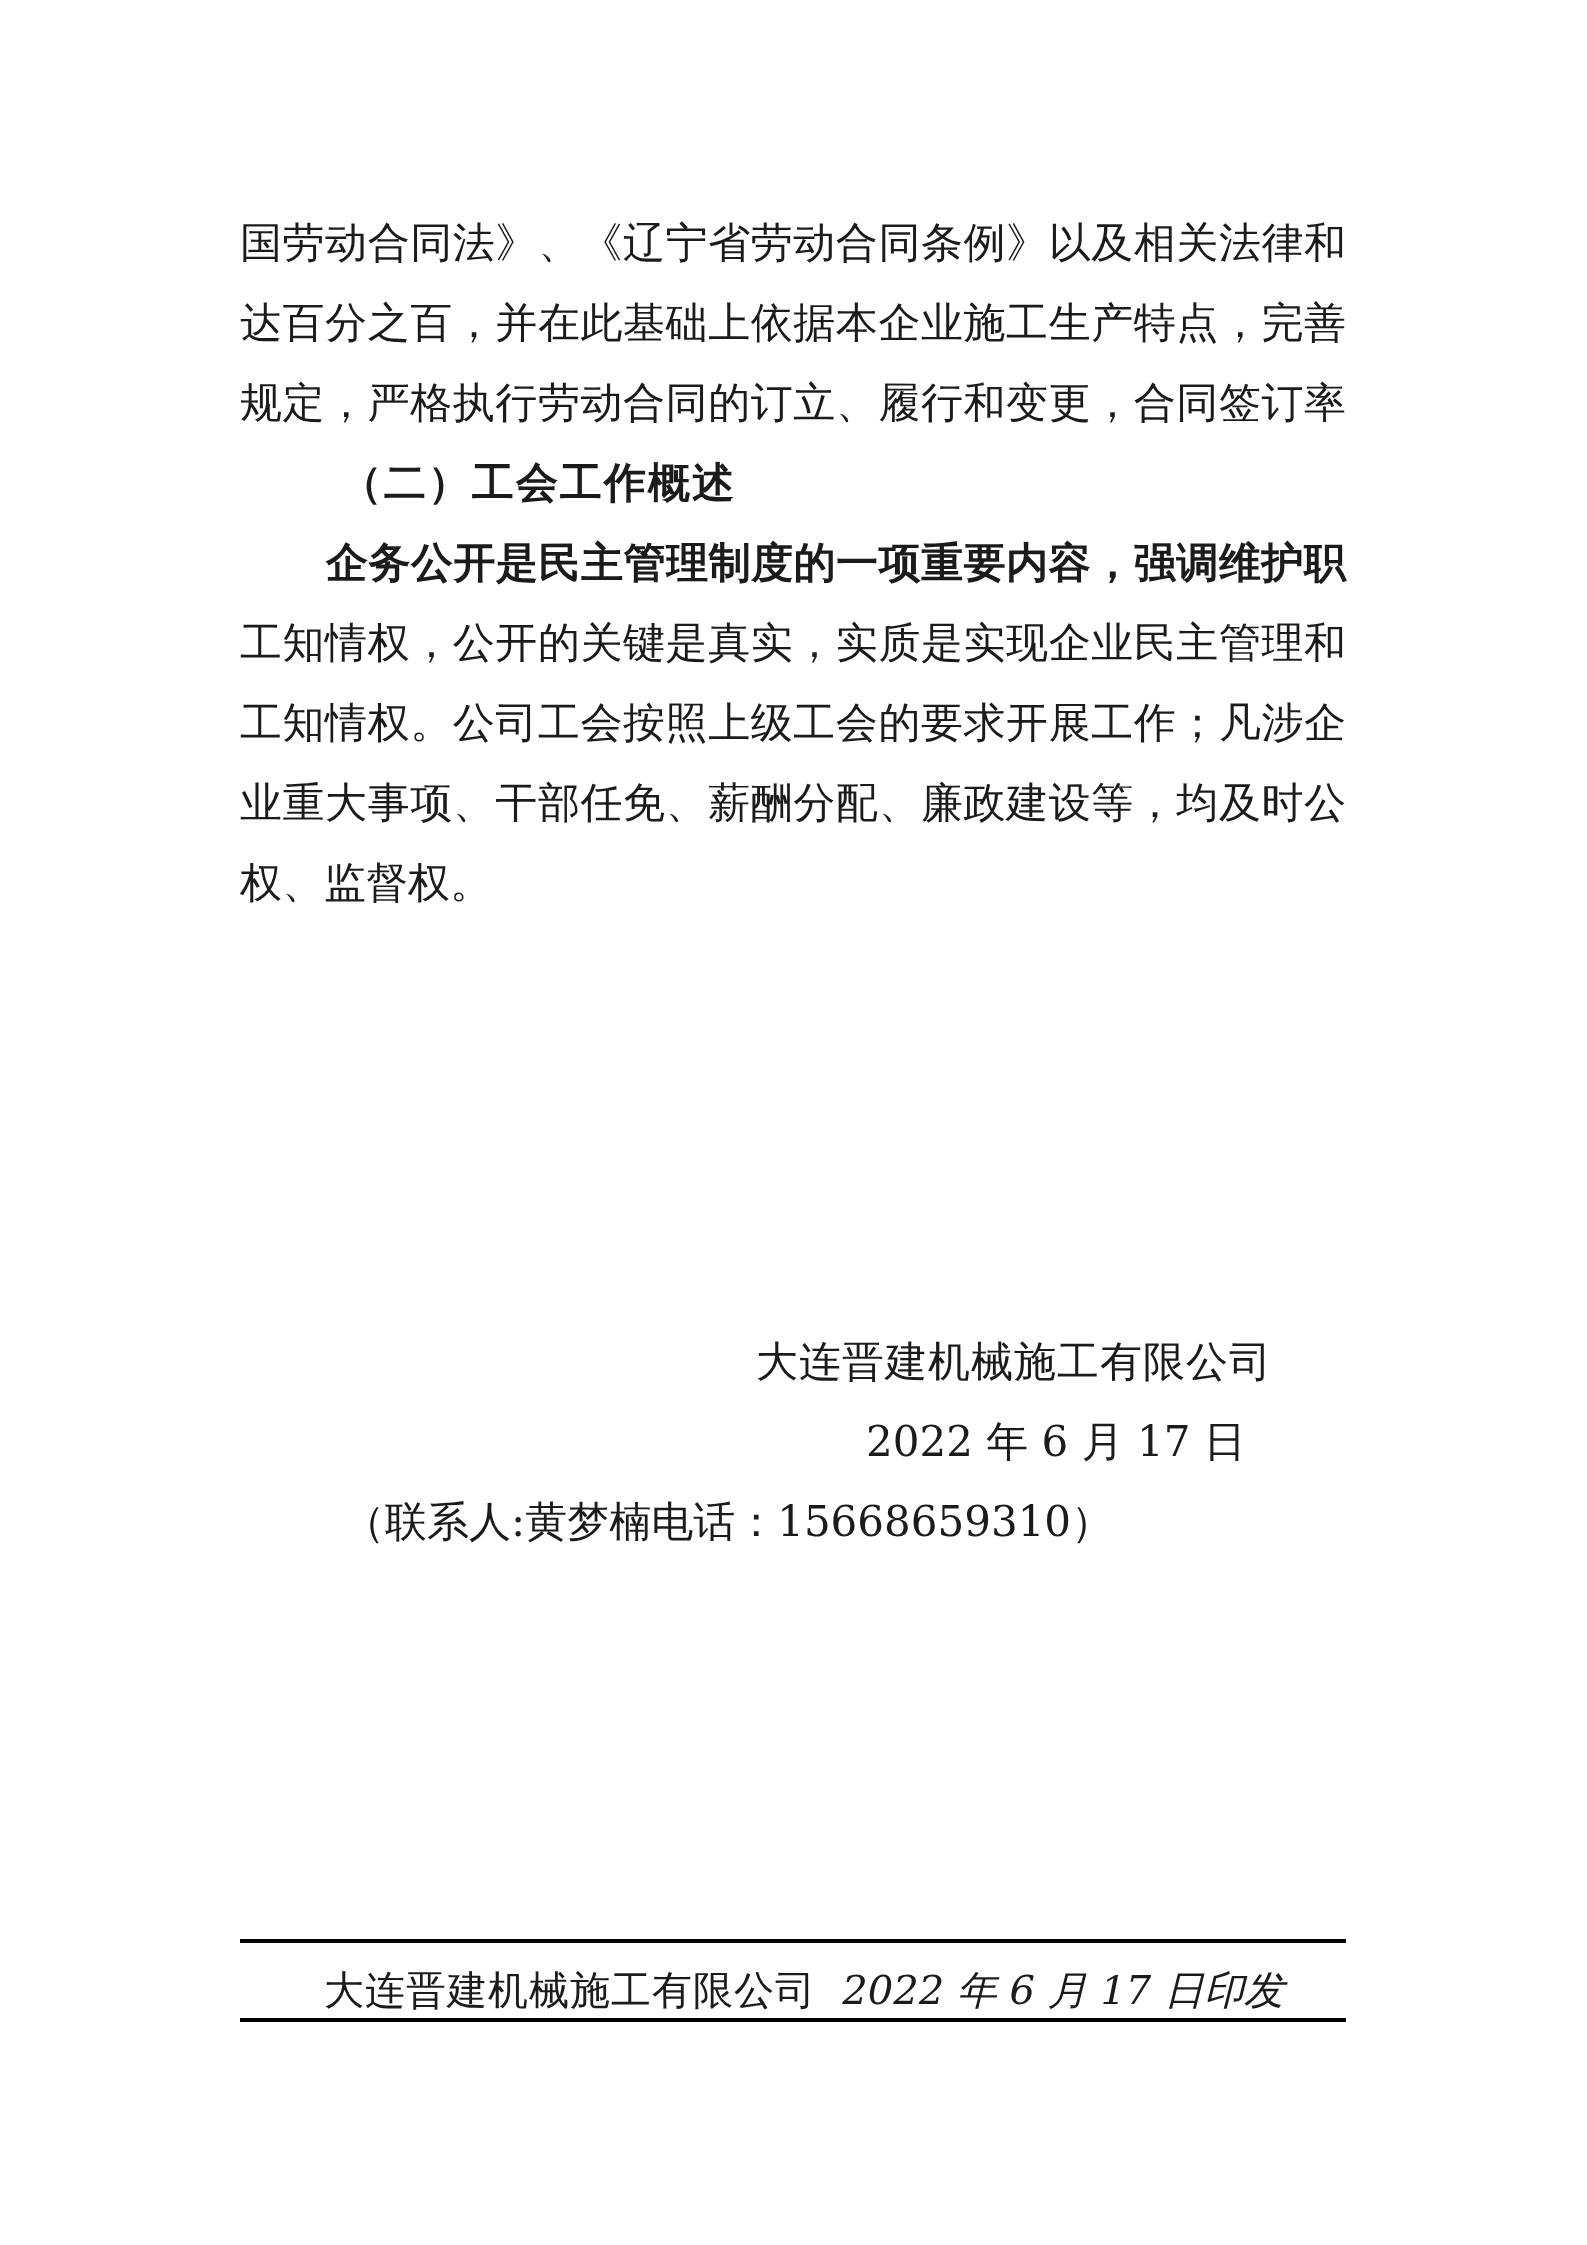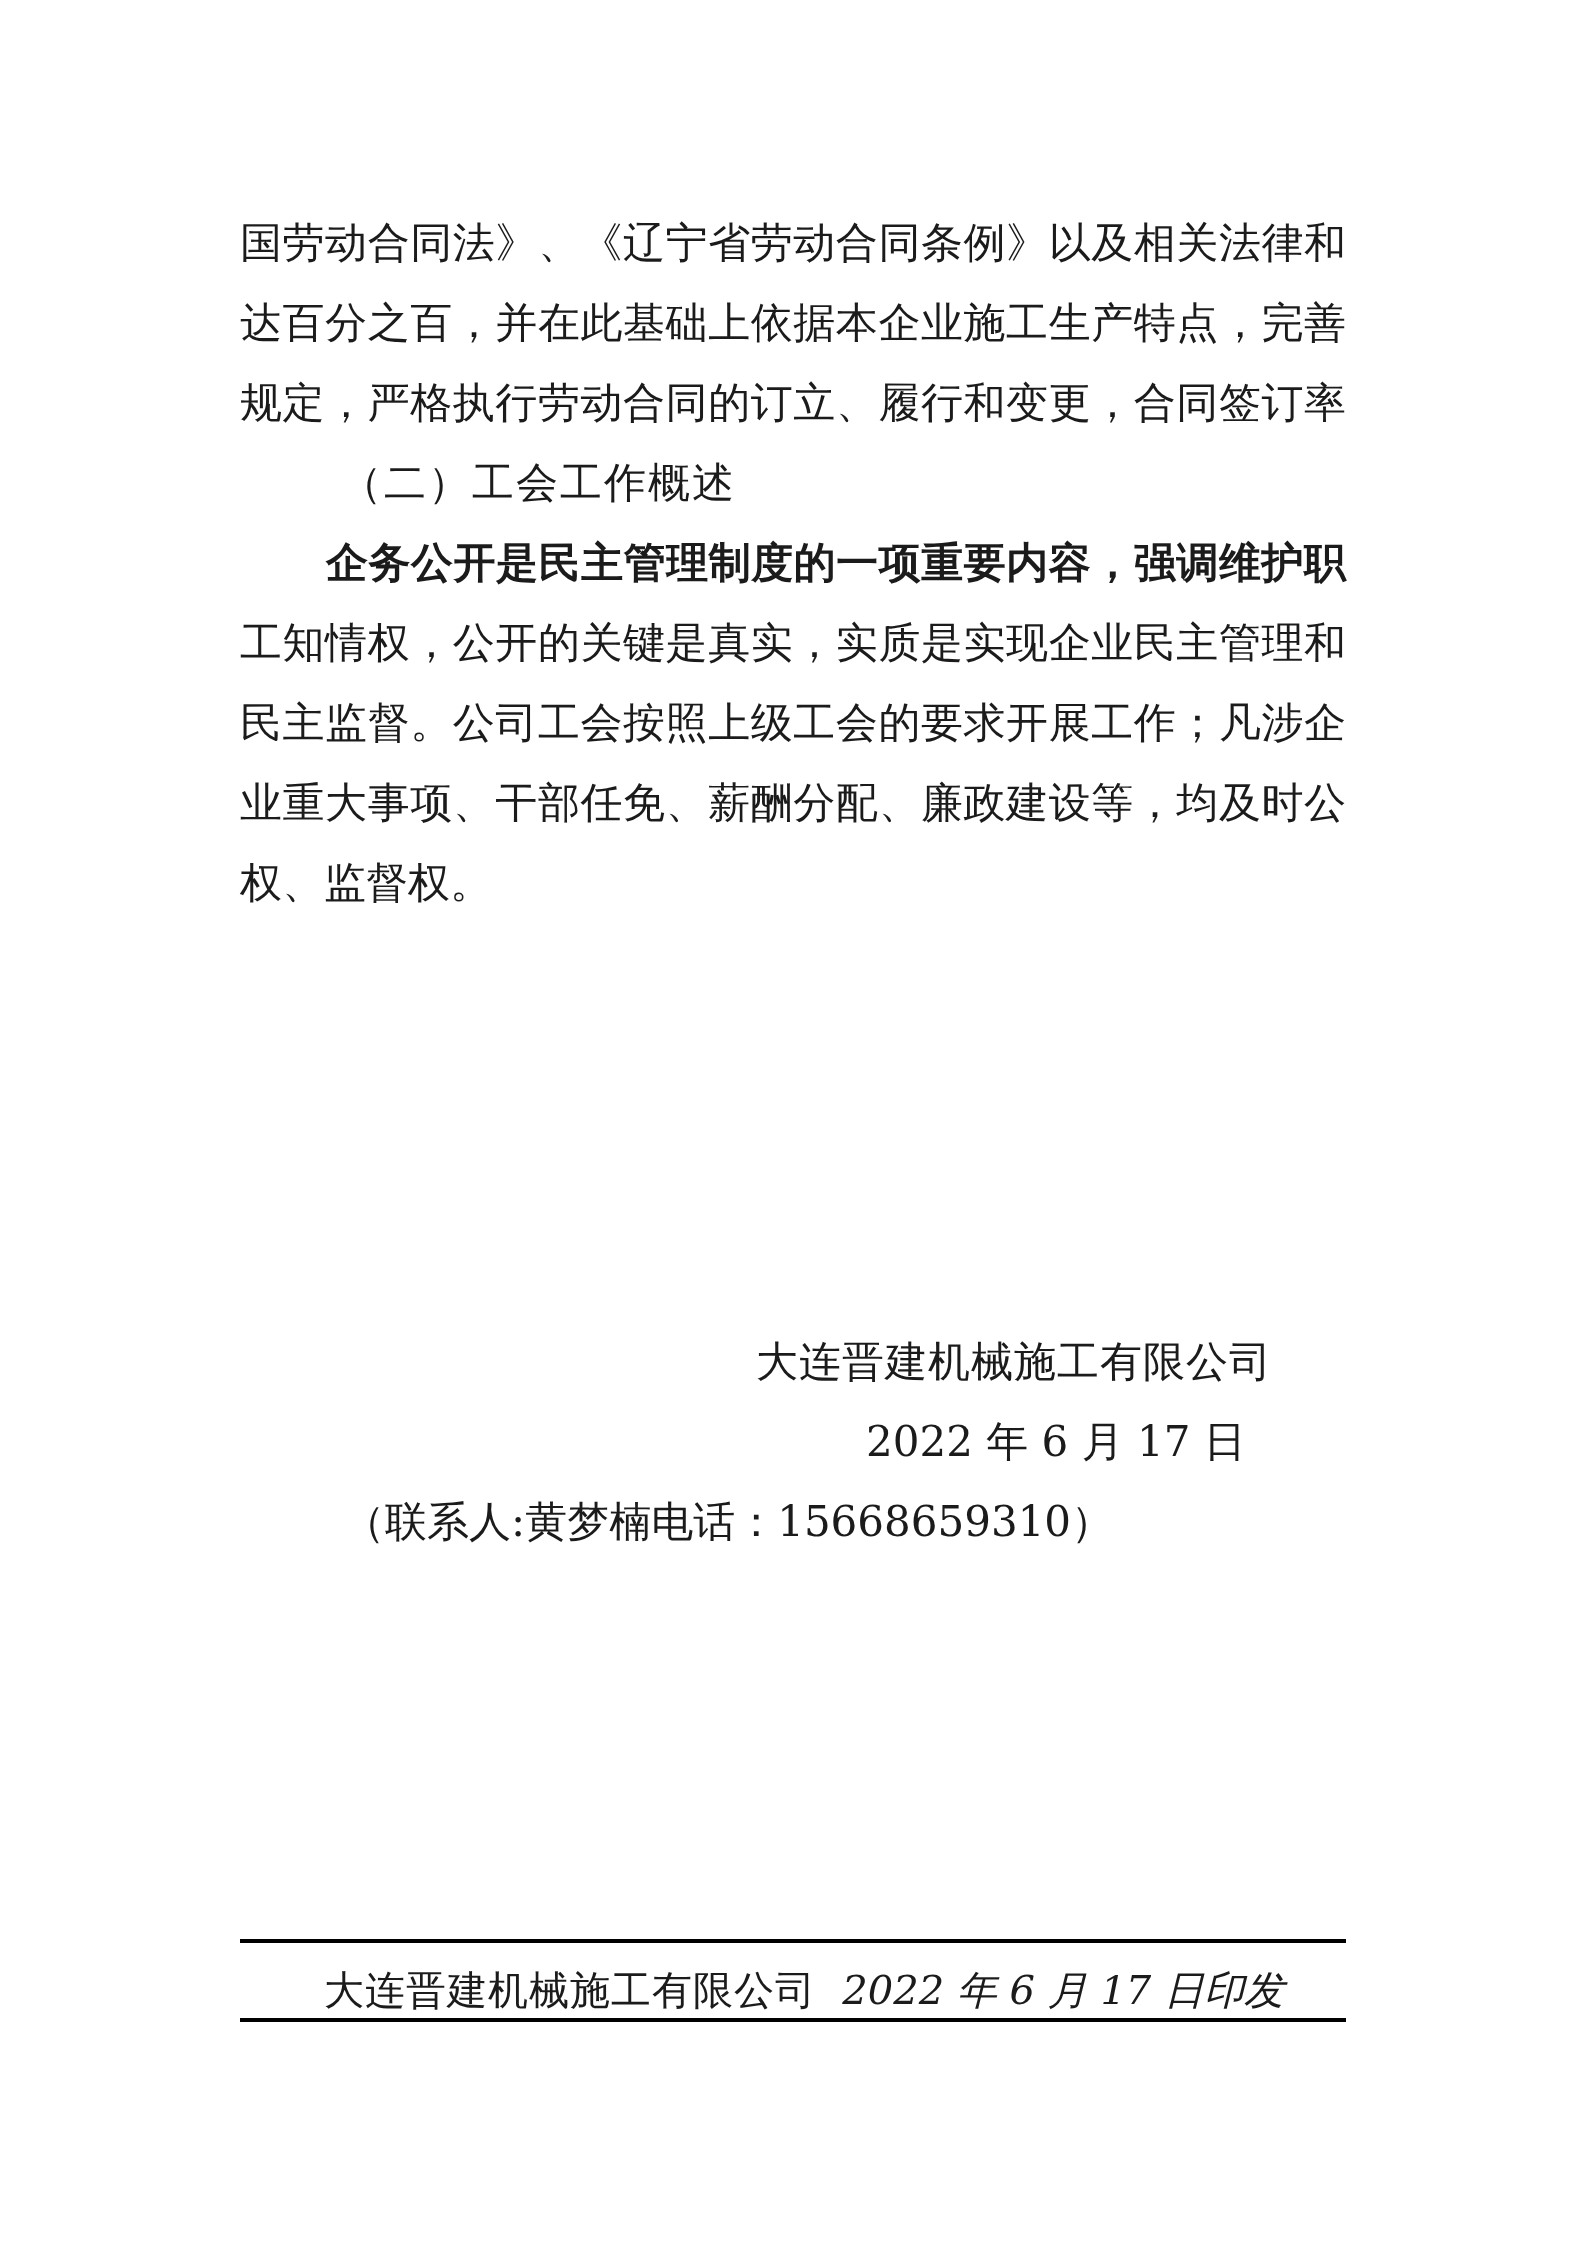--- a/index.html
+++ b/index.html
@@ -32,21 +32,21 @@
   .line.justify {
     white-space: normal;
     text-align: justify;
     text-align-last: justify;
   }
   .line.indent {
     text-indent: 86px;
     font-weight: bold;
   }
   .line.heading {
-    font-weight: normal;
+    font-weight: bold;
     padding-left: 100px;
     letter-spacing: 2px;
   }
   .sig-company {
     position: absolute;
     left: 756px;
     top: 1322px;
     font-size: 42px;
     line-height: 80px;
     letter-spacing: 1px;
@@ -101,21 +101,21 @@
 
 <div class="page">
 
   <div class="body-text">
     <div class="line justify">国劳动合同法》、《辽宁省劳动合同条例》以及相关法律和</div>
     <div class="line justify">达百分之百，并在此基础上依据本企业施工生产特点，完善</div>
     <div class="line justify">规定，严格执行劳动合同的订立、履行和变更，合同签订率</div>
     <div class="line heading">（二）工会工作概述</div>
     <div class="line justify indent">企务公开是民主管理制度的一项重要内容，强调维护职</div>
     <div class="line justify">工知情权，公开的关键是真实，实质是实现企业民主管理和</div>
-    <div class="line justify">民主监督。公司工会按照上级工会的要求开展工作；凡涉企</div>
+    <div class="line justify">工知情权。公司工会按照上级工会的要求开展工作；凡涉企</div>
     <div class="line justify">业重大事项、干部任免、薪酬分配、廉政建设等，均及时公</div>
     <div class="line">权、监督权。</div>
   </div>
 
   <div class="sig-company">大连晋建机械施工有限公司</div>
   <div class="sig-date">2022 年 6 月 17 日</div>
   <div class="sig-contact">
     <span>（联系人:黄梦楠</span>
     <span>电话：15668659310）</span>
   </div>

